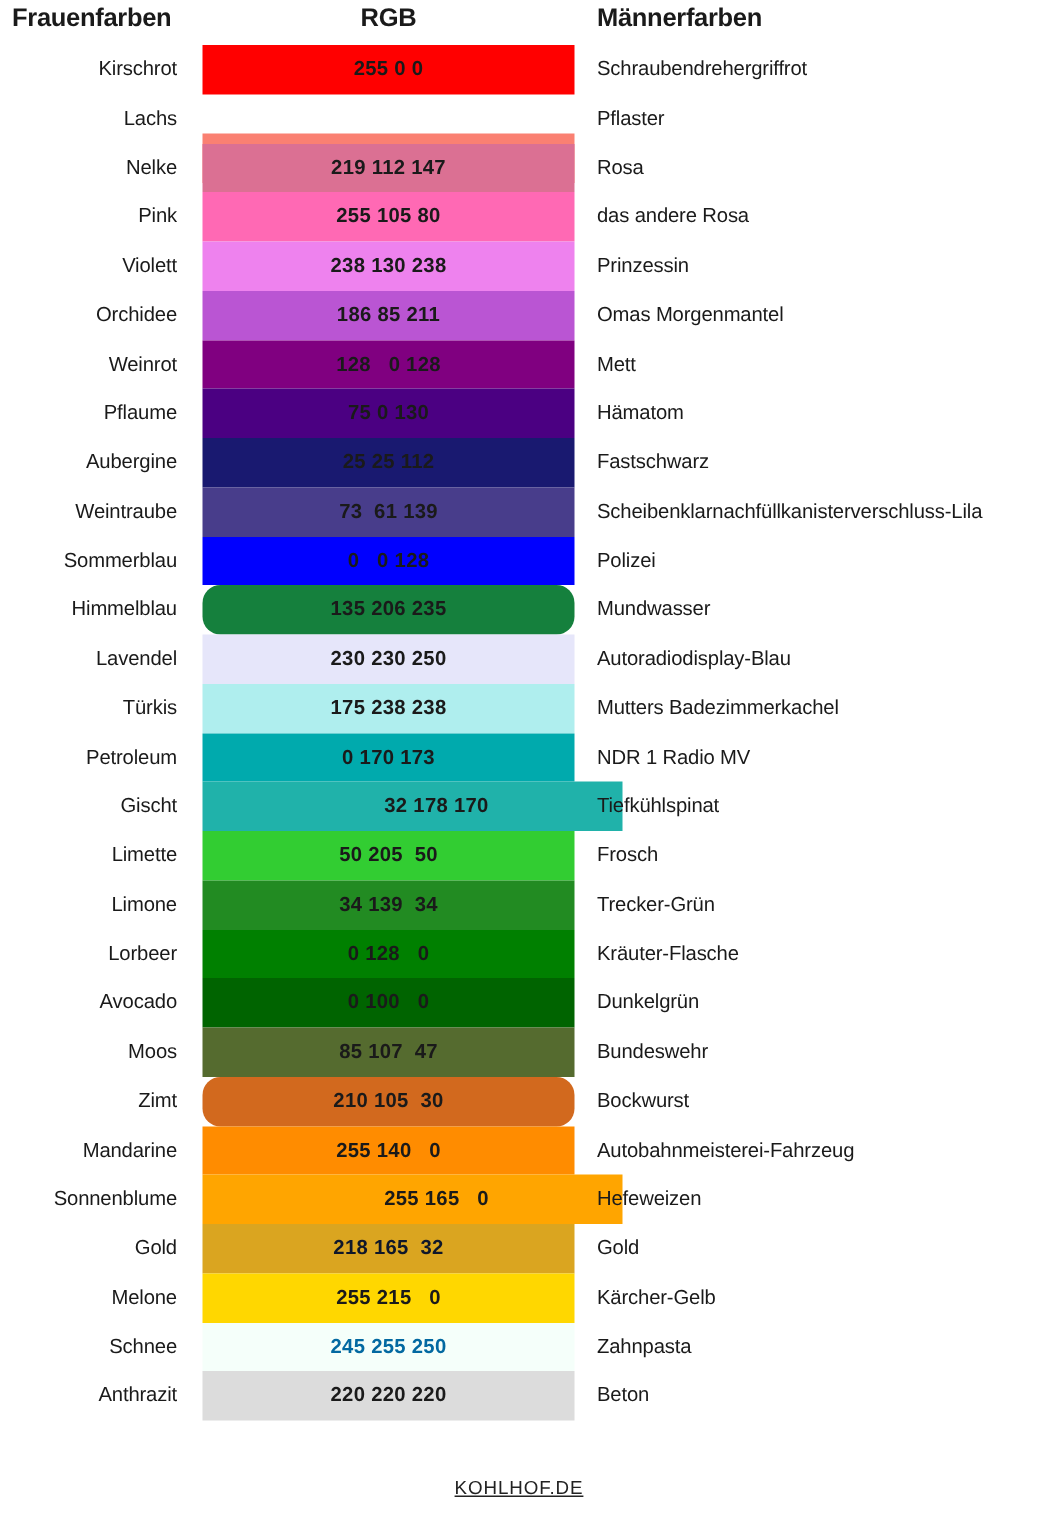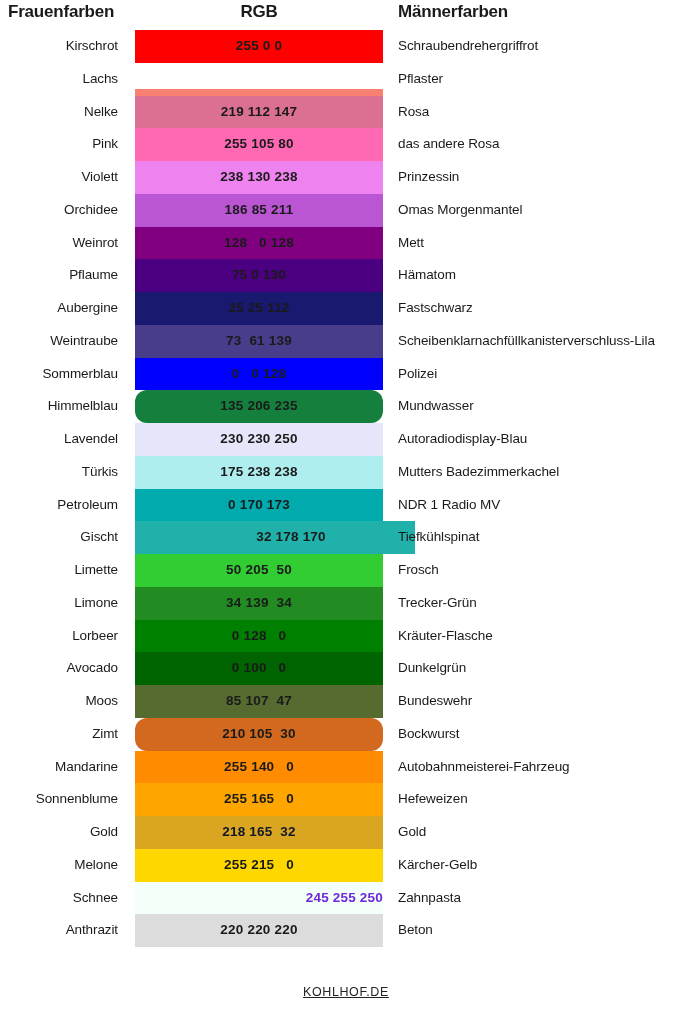--- a/index.html
+++ b/index.html
@@ -246,36 +246,36 @@
         <div class="cell-swatch" style="background-color: rgb(210, 105, 30); color: rgb(26, 26, 26); border-radius: 12px;">210 105  30</div>
         <div class="cell-men">Bockwurst</div>
       </div>
       <div class="row">
         <div class="cell-women">Mandarine</div>
         <div class="cell-swatch" style="background-color: rgb(255, 140, 0); color: rgb(26, 26, 26);">255 140   0</div>
         <div class="cell-men">Autobahnmeisterei-Fahrzeug</div>
       </div>
       <div class="row">
         <div class="cell-women">Sonnenblume</div>
-        <div class="cell-swatch" style="background-color: rgb(255, 165, 0); color: rgb(26, 26, 26);">255 165   0</div>
+        <div class="cell-swatch" style="background-color: rgb(255, 165, 0); color: rgb(26, 26, 26); padding-left: 32px;">255 165   0</div>
         <div class="cell-men">Hefeweizen</div>
       </div>
       <div class="row">
         <div class="cell-women">Gold</div>
         <div class="cell-swatch" style="background-color: rgb(218, 165, 32); color: #0f172a;">218 165  32</div>
         <div class="cell-men">Gold</div>
       </div>
       <div class="row">
         <div class="cell-women">Melone</div>
         <div class="cell-swatch" style="background-color: rgb(255, 215, 0); color: rgb(26, 26, 26);">255 215   0</div>
         <div class="cell-men">Kärcher-Gelb</div>
       </div>
       <div class="row">
         <div class="cell-women">Schnee</div>
-        <div class="cell-swatch" style="background-color: rgb(245, 255, 250); color: #6d28d9; text-align: right;">245 255 250</div>
+        <div class="cell-swatch" style="background-color: rgb(245, 255, 250); color: #0369a1;">245 255 250</div>
         <div class="cell-men">Zahnpasta</div>
       </div>
       <div class="row">
         <div class="cell-women">Anthrazit</div>
         <div class="cell-swatch" style="background-color: rgb(220, 220, 220); color: rgb(26, 26, 26);">220 220 220</div>
         <div class="cell-men">Beton</div>
       </div>
     </div>
 
   <div class="footer">KOHLHOF.DE</div>

